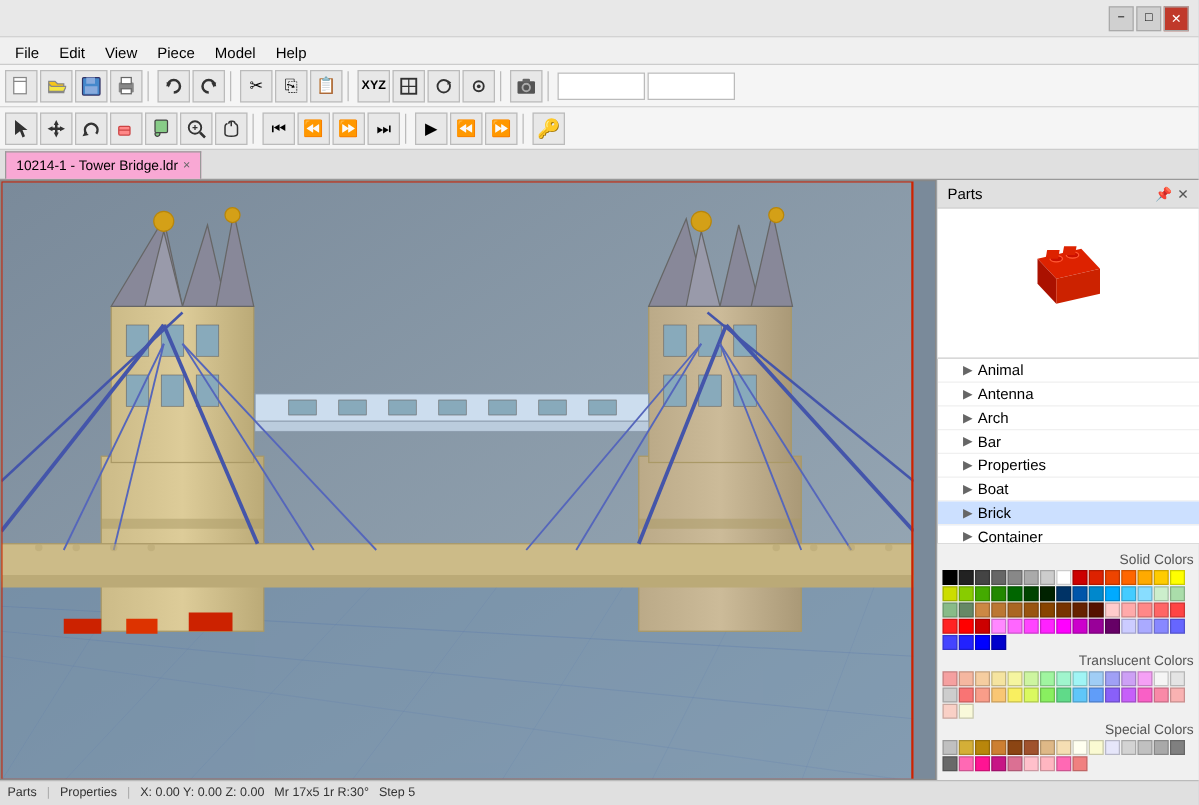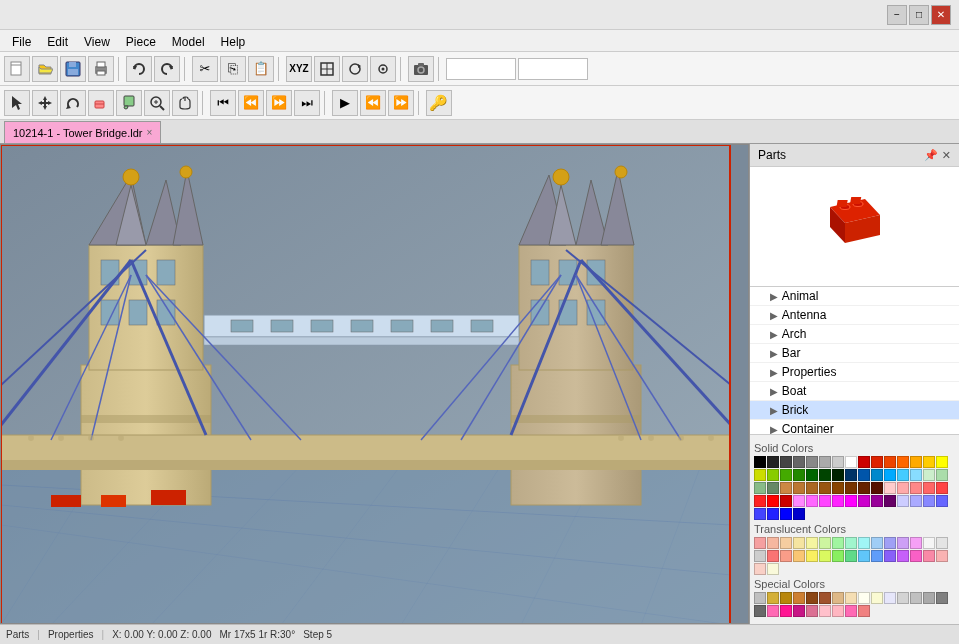--- a/index.html
+++ b/index.html
@@ -182,21 +182,21 @@
     #parts-list::-webkit-scrollbar-thumb { background: #bbb; border: 1px solid #999; }
     
     
     #color-section {
       background: #f0f0f0;
       padding: 4px;
     }
     
     .color-group-label {
       font-size: 11px;
-      text-align: left;
+      text-align: right;
       color: #555;
       margin: 3px 0 2px;
     }
     
     .color-palette {
       display: flex;
       flex-wrap: wrap;
       gap: 1px;
       margin-bottom: 3px;
     }

